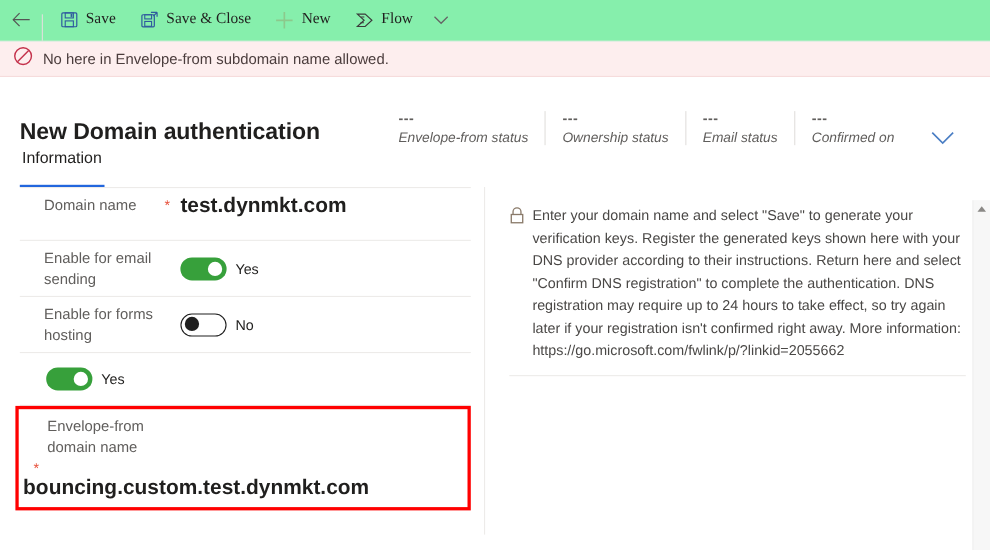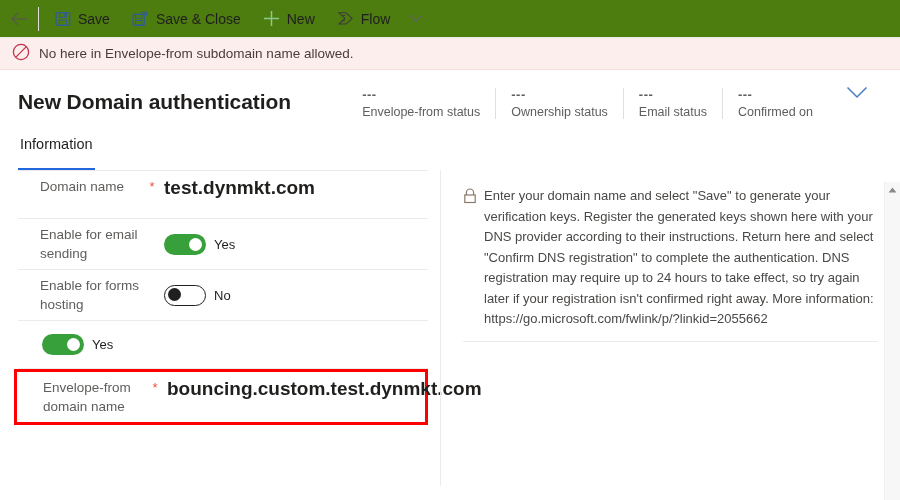--- a/index.html
+++ b/index.html
@@ -8,23 +8,24 @@
     font-family: "Liberation Sans", sans-serif;
     background: #ffffff;
     color: #323130;
     overflow: hidden;
   }
 
   
   .commandbar {
     height: 38px;
     display: flex;
-    align-items: center;
+    align-items: flex-end;
     border-bottom: 1px solid #edebe9;
-    background: #4d7c0f;
+    background: #86efac;
+    font-family: Liberation Serif, serif;
   }
   .back-btn {
     width: 38px; height: 38px;
     display: flex; align-items: center; justify-content: center;
     cursor: pointer;
   }
   .cb-divider {
     width: 1px; height: 24px; background: #e1dfdd; margin-right: 4px;
   }
   .cb-item {
@@ -42,21 +43,21 @@
     background: #fdeeee;
     display: flex; align-items: center;
     padding: 0 12px;
     gap: 9px;
     border-bottom: 1px solid #f6dcdc;
   }
   .errbar .msg { font-size: 13.5px; color: #4a3c3c; }
 
   
   .pagehead {
-    display: flex; align-items: flex-start;
+    display: flex; align-items: flex-end;
     padding: 16px 18px 0 18px;
     height: 62px;
   }
   .page-title {
     font-size: 21px; font-weight: bold; color: #201f1e;
     letter-spacing: -0.1px;
     padding-top: 4px;
     flex: 0 0 auto;
   }
   .spacer { flex: 1 1 auto; }
@@ -65,21 +66,21 @@
     padding: 0 15px;
     border-left: 1px solid #e1dfdd;
     display: flex; flex-direction: column; justify-content: flex-start;
     min-width: 60px;
   }
   .statusitem:first-child { border-left: none; padding-left: 8px; }
   .statusval {
     font-size: 13px; color: #605e5c; font-weight: bold;
     letter-spacing: 0.5px; height: 17px; line-height: 13px;
   }
-  .statuslbl { font-size: 12.5px; color: #605e5c; white-space: nowrap; }
+  .statuslbl { font-size: 12.5px; color: #605e5c; white-space: nowrap; font-style: italic; }
   .head-chev { display:flex; align-items:center; padding: 0 14px 0 18px; cursor:pointer; }
 
   
   .tabstrip {
     padding: 0 18px;
     display: flex; 
     height: 34px;
     margin-top: 4px;
   }
   .tab {
@@ -143,20 +144,21 @@
   .togg.off .knob { left: 3px; top: 2.5px; background: #1f1f1f; }
   .togglbl { font-size: 13px; color: #201f1e; font-weight: normal; }
 
   
   .row.highlight {
     border: 3px solid #ff0000;
     border-bottom: 3px solid #ff0000;
     margin-left: -4px;
     padding-left: 4px;
     min-height: 48px;
+    flex-direction: column;
   }
 
   
   .infocol {
     flex: 1 1 auto;
     padding: 16px 22px 0 22px;
     border-left: 1px solid #edebe9;
     margin-left: 12px;
     position: relative;
   }

